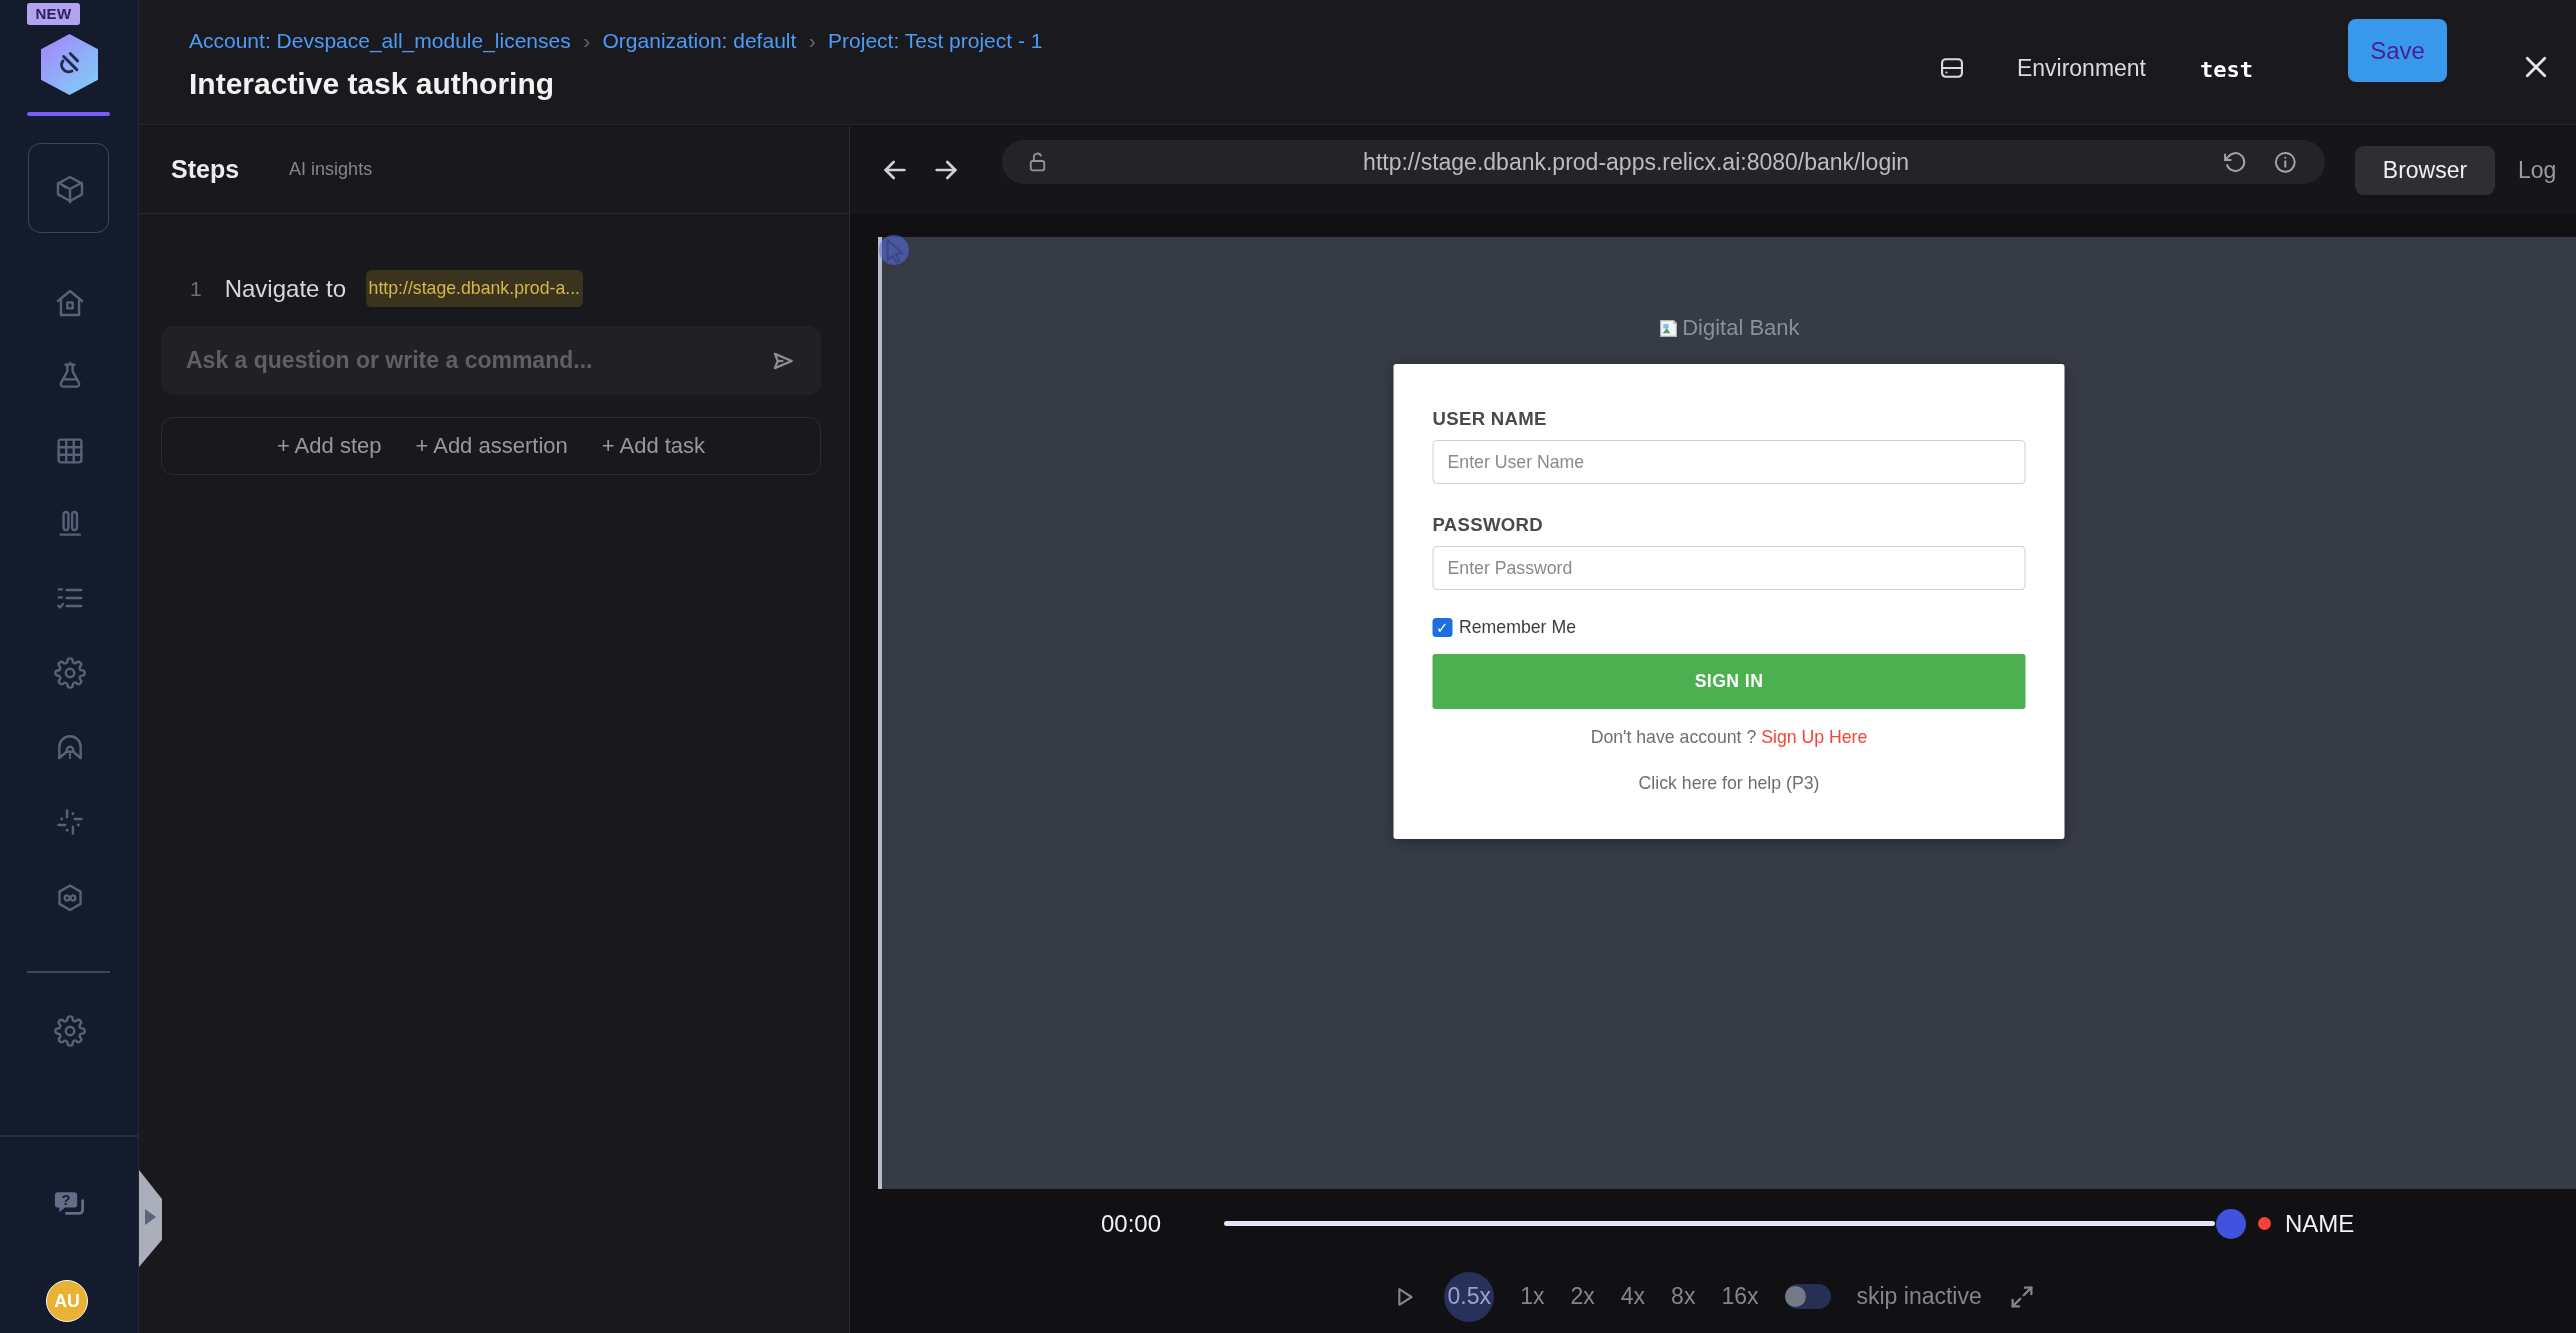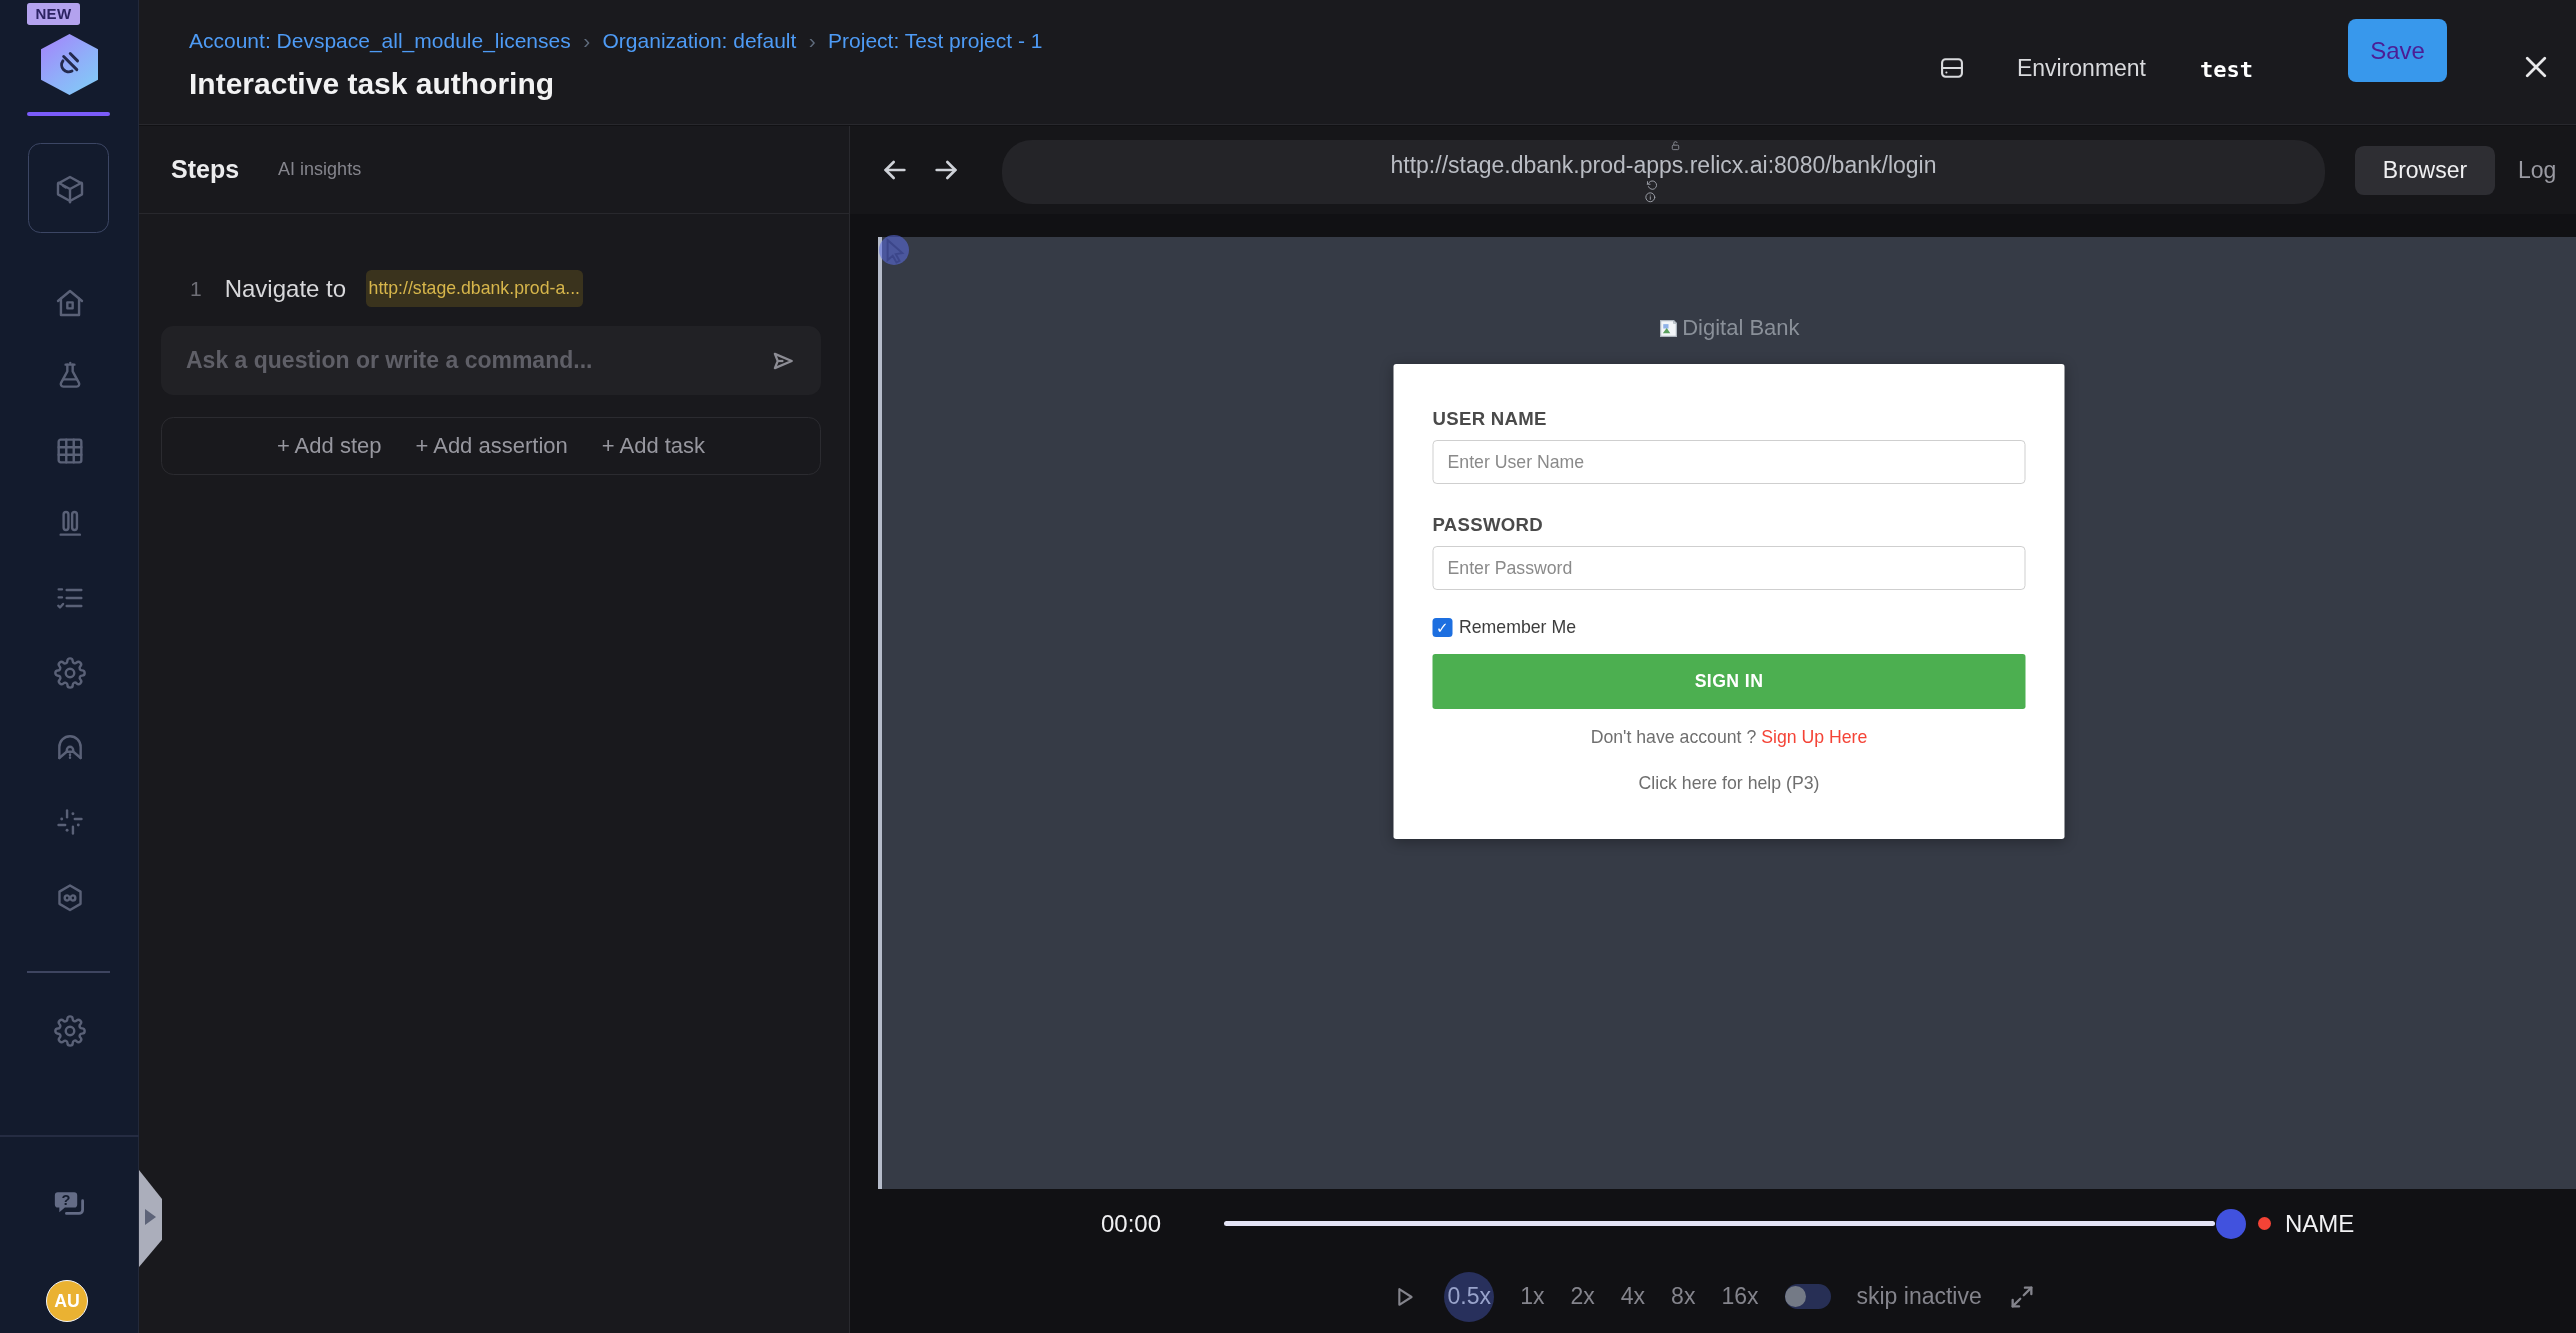--- a/index.html
+++ b/index.html
@@ -50,21 +50,21 @@
   .env-value { color:#fff; font-size:22px; font-weight:700; margin-left:14px;
                font-family:"DejaVu Sans Mono","Liberation Mono",monospace; }
   .save-btn { margin-left:55px; width:99px; height:63px; background:#3898ec; color:#4c1d95;
               border:none; border-radius:8px; font-size:24px;
               font-family:"Liberation Sans","DejaVu Sans",sans-serif; }
   .close-x { margin-left:34px; width:30px; height:30px; stroke:#e8e8ea; stroke-width:2.2; }
 
   
   .tabsbar { position:absolute; left:139px; top:126px; width:711px; height:88px; background:#19191d;
              border-right:0.9px solid #29292e; border-bottom:0.9px solid #28282d;
-             display:flex; align-items:center; padding-left:32px; gap:39px; }
+             display:flex; align-items:center; padding-left:32px; gap:50px; }
   .tab-active { color:#ececee; font-size:25px; font-weight:600; }
   .tab-idle { color:#85858d; font-size:18px; }
   .steps-body { position:absolute; left:139px; top:214px; width:711px; height:1119px;
                 background:#19191d; border-right:0.9px solid #29292e; }
   .step-row { position:absolute; left:0; top:55px; width:711px; height:39px;
               display:flex; align-items:center; }
   .step-num { margin-left:51px; color:#6e6e76; font-size:21px; }
   .step-action { margin-left:23px; color:#d8d8db; font-size:24px; }
   .url-chip { margin-left:19.5px; background:#3a331d; color:#d7b64b; font-size:17.7px;
               padding:8px 3px; border-radius:5.3px; }
@@ -78,22 +78,22 @@
   .add-box { position:absolute; left:22px; top:203px; width:660px; height:58px;
              border:0.9px solid #2b2b30; border-radius:12.4px;
              display:flex; align-items:center; justify-content:center; gap:34px; }
   .add-item { color:#97979f; font-size:22px; }
 
   
   .chrome { position:absolute; left:850px; top:126px; width:1726px; height:89px;
             background:#161619; border-bottom:0.9px solid #26262b; }
   .nav-arrow { position:absolute; top:28px; width:32px; height:32px; stroke:#cfd2d8;
                fill:none; stroke-width:2; stroke-linecap:round; stroke-linejoin:round; }
-  .url-pill { position:absolute; left:152px; top:14px; width:1323px; height:64px;
-              background:#242428; border-radius:30px; display:flex; align-items:center;flex-direction:column; }
+  .url-pill { position:absolute; left:152px; top:14px; width:1323px; height:44px;
+              background:#242428; border-radius:30px; display:flex; align-items:center; }
   .lock-icn { width:25px; height:25px; margin-left:23px; stroke:#8f939c; fill:none; stroke-width:1.8; }
   .url-text { flex:1; text-align:center; color:#b9bcc3; font-size:23px; }
   .pill-icn { width:26.6px; height:26.6px; stroke:#9fa3ab; fill:none; stroke-width:1.8;
               stroke-linecap:round; stroke-linejoin:round; }
   .browser-chip { position:absolute; left:1505px; top:20.4px; width:140px; height:49px;
                   background:#2e2e33; border-radius:8.9px; color:#f0f0f2; font-size:23px;
                   display:flex; align-items:center; justify-content:center; }
   .log-tab { position:absolute; left:1668px; top:20.4px; height:49px; color:#9a9aa2; font-size:23px;
              display:flex; align-items:center; }
 

